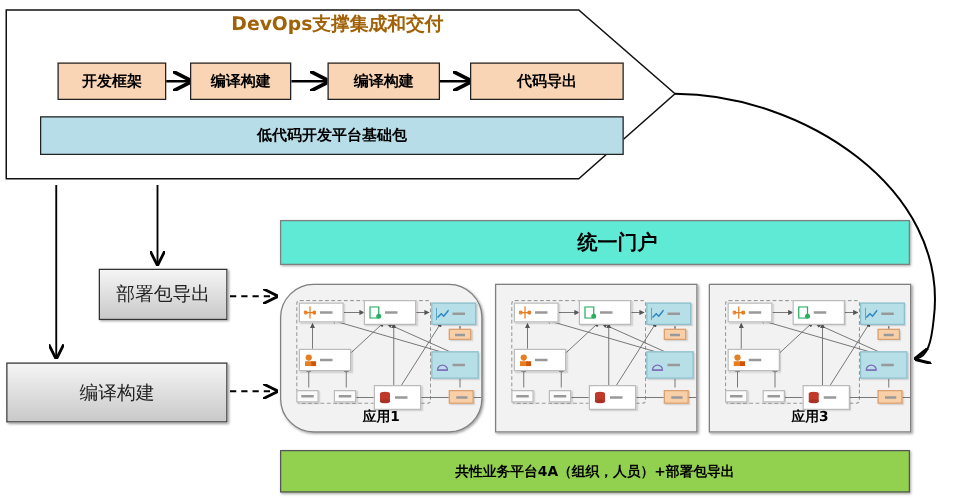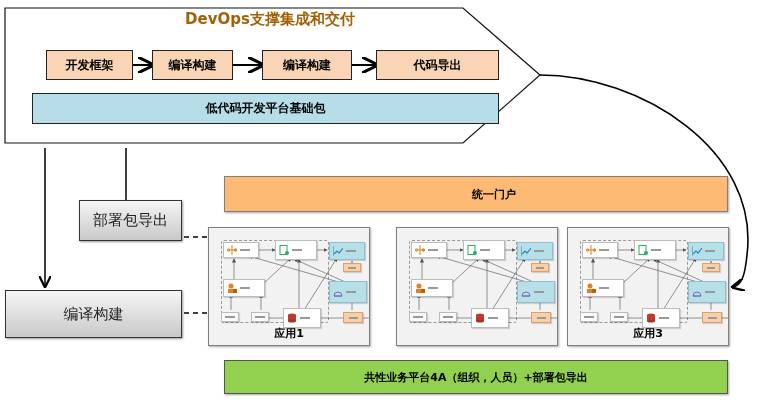--- a/index.html
+++ b/index.html
@@ -3,21 +3,21 @@
 <meta charset="utf-8">
 <style>
   html,body{margin:0;padding:0;background:#fff;}
   body{width:763px;height:403px;position:relative;overflow:hidden;font-family:"DejaVu Sans","Liberation Sans",sans-serif;}
   .abs{position:absolute;box-sizing:border-box;}
   #overlay{position:absolute;left:0;top:0;width:763px;height:403px;pointer-events:none;}
   .title{left:60px;top:10px;width:420px;text-align:center;font-weight:bold;font-size:15px;color:#a16207;}
   .step{top:50px;height:30px;background:#f9d5b6;border:1px solid #222;font-weight:bold;font-size:12px;display:flex;align-items:center;justify-content:center;}
   .base{left:32px;top:93px;width:467px;height:31px;background:#b7dde8;border:1px solid #222;font-weight:bold;font-size:12px;display:flex;align-items:center;justify-content:center;}
   .export{background:linear-gradient(#f5f5f5,#c9c9c9);border:1px solid #333;box-shadow:1px 1px 2px rgba(0,0,0,.4);font-size:15px;display:flex;align-items:center;justify-content:center;color:#222;}
-  .portal{left:224px;top:176px;width:504px;height:36px;background:#fdba74;border:1px solid #7f7f7f;box-shadow:1px 1px 2px rgba(0,0,0,.35);font-weight:bold;font-size:11px;display:flex;align-items:center;justify-content:center;padding-left:36px;}
+  .portal{left:224px;top:176px;width:504px;height:36px;background:#5eead4;border:1px solid #7f7f7f;box-shadow:1px 1px 2px rgba(0,0,0,.35);font-weight:bold;font-size:16px;display:flex;align-items:center;justify-content:center;padding-left:36px;}
   .platform{left:224px;top:360px;width:504px;height:34px;background:#92d050;border:1px solid #555;box-shadow:1px 1px 2px rgba(0,0,0,.35);font-weight:bold;font-size:11px;display:flex;align-items:center;justify-content:center;}
   .app{top:227px;width:162px;height:119px;background:#f2f2f2;border:1px solid #7f7f7f;box-shadow:1px 1px 2px rgba(0,0,0,.35);}
   .app-label{position:absolute;left:0;right:0;bottom:4px;text-align:center;font-weight:bold;font-size:11px;}
   .inner-dash{position:absolute;left:12px;top:12px;width:106px;height:81px;border:1px dashed #999;border-radius:3px;}
   .node{position:absolute;background:#fff;border:1px solid #bbb;box-shadow:1px 1px 1px rgba(0,0,0,.15);display:flex;align-items:center;gap:3px;padding:0 3px;box-sizing:border-box;}
   .node.blue{background:#b7dfe8;border-color:#8fbfcc;}
   .node.small{background:#fafafa;}
   .node.peach{background:#f9cfa8;border-color:#d9a070;justify-content:center;}
   .lbl{display:block;height:3px;width:16px;background:#666;}
   .lbl.sm{width:10px;background:#999;height:2px;}
@@ -51,27 +51,27 @@
   <path d="M540,75 C640,75 760,150 747,255 C745,275 742,285 733,287" fill="none" stroke="#000" stroke-width="1.6" marker-end="url(#ah)"></path>
 </svg>
 
 <div class="abs title">DevOps支撑集成和交付</div>
 <div class="abs step" style="left:32px;width:87px;margin-left:14px;">开发框架</div>
 <div class="abs step" style="left:152px;width:81px;">编译构建</div>
 <div class="abs step" style="left:262px;width:90px;">编译构建</div>
 <div class="abs step" style="left:376px;width:123px;">代码导出</div>
 <div class="abs base">低代码开发平台基础包</div>
 
-<div class="abs export" style="left:79px;top:200px;width:103px;height:41px;">部署包导出</div>
+<div class="abs export" style="left:79px;top:215px;width:103px;height:41px;">部署包导出</div>
 <div class="abs export" style="left:5px;top:290px;width:177px;height:48px;">编译构建</div>
 
 <div class="abs portal">统一门户</div>
 
 <div id="apps">
-    <div class="abs app" style="left: 208px;">
+    <div class="abs app" style="left: 224px; border-radius: 27px;">
     <div class="inner-dash"></div>
     <svg class="app-lines" width="162" height="119" style="position:absolute;left:0;top:0;">
       <g stroke="#666" stroke-width="0.7" fill="none">
         <line x1="49" y1="22" x2="66" y2="22" marker-end="url(#ahs)"></line>
         <line x1="107" y1="22" x2="118" y2="22" marker-end="url(#ahs)"></line>
         <line x1="25" y1="52" x2="25" y2="31" marker-end="url(#ahs)"></line>
         <line x1="55" y1="55" x2="82" y2="30" marker-end="url(#ahs)"></line>
         <line x1="140" y1="57" x2="40" y2="28" marker-end="url(#ahs)"></line>
         <line x1="143" y1="57" x2="85" y2="31" marker-end="url(#ahs)"></line>
         <line x1="52" y1="82" x2="52" y2="66" marker-end="url(#ahs)"></line>

